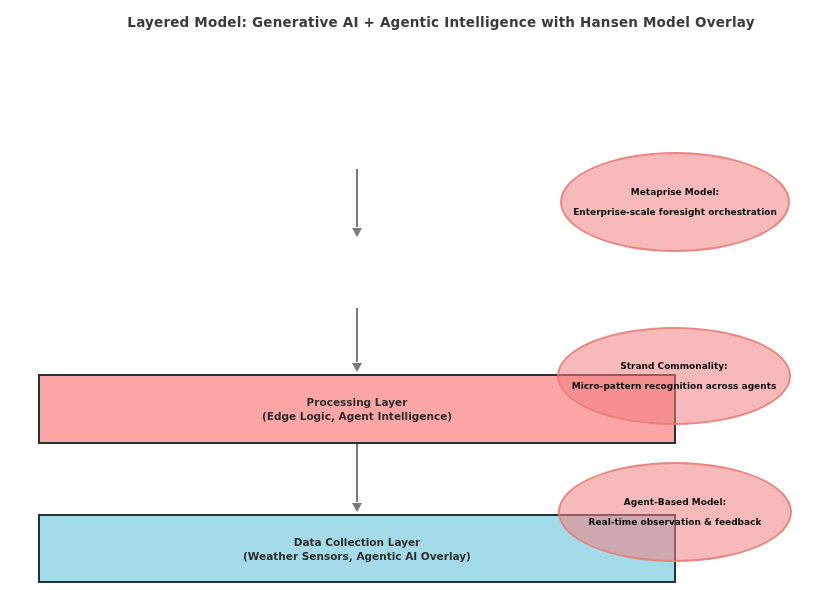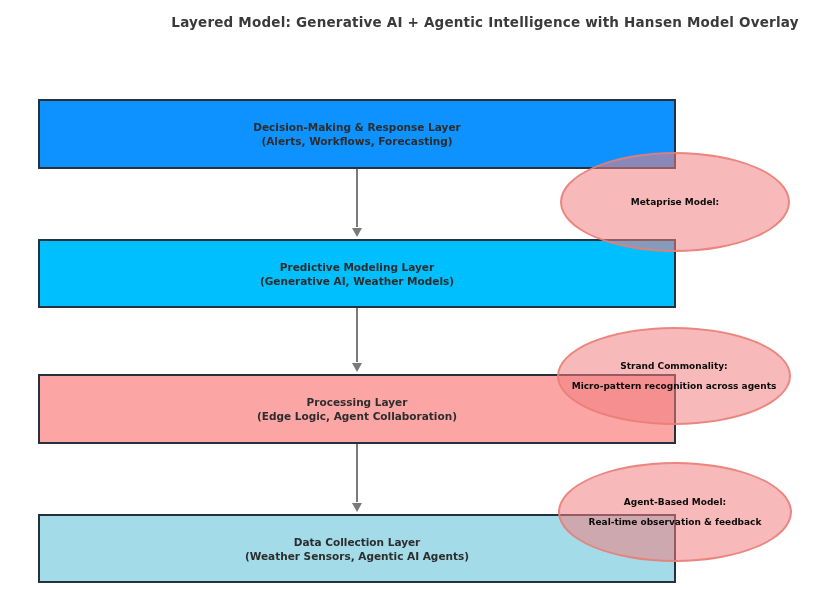--- a/index.html
+++ b/index.html
@@ -4,21 +4,21 @@
 <style>
   html,body{margin:0;padding:0;}
   body{
     width:822px;height:590px;background:#ffffff;overflow:hidden;position:relative;
     font-family:"DejaVu Sans","Liberation Sans",sans-serif;
   }
   .canvas{position:absolute;left:0;top:0;width:822px;height:590px;}
 
   .title{
     position:absolute;left:441px;top:14px;transform:translateX(-50%);
-    font-size:13.5px;font-weight:bold;color:#3a3a3a;white-space:nowrap;letter-spacing:0.2px;margin-left:44px;
+    font-size:13.5px;font-weight:bold;color:#3a3a3a;white-space:nowrap;letter-spacing:0.2px;
   }
 
   .layer{
     position:absolute;left:38px;width:638px;height:70px;box-sizing:border-box;
     border:2px solid #25313c;display:flex;flex-direction:column;align-items:center;justify-content:center;
     text-align:center;
   }
   .layer-1{top:99px;}
   .layer-2{top:239px;height:69px;}
   .layer-3{top:374px;}
@@ -57,57 +57,50 @@
     font-size:9px;font-weight:bold;color:#0b0b0b;line-height:12px;white-space:nowrap;
   }
 </style>
 </head>
 <body>
 
 <div class="canvas">
 
   <div class="title">Layered Model: Generative AI + Agentic Intelligence with Hansen Model Overlay</div>
 
-  <div class="layer layer-1" style="background: rgb(14, 146, 255);">
-    <div class="layer-title">Decision-Making &amp; Response Layer</div>
-    <div class="layer-subtitle">(Alerts, Workflows, Forecasting)</div>
-  </div>
 
-  <div class="layer layer-2" style="background: rgb(0, 191, 255);">
-    <div class="layer-title">Predictive Modeling Layer</div>
-    <div class="layer-subtitle">(Generative AI, Weather Models)</div>
-  </div>
 
   <div class="layer layer-3" style="background: #fca5a5;">
     <div class="layer-title">Processing Layer</div>
-    <div class="layer-subtitle">(Edge Logic, Agent Collaboration)</div>
+    <div class="layer-subtitle">(Edge Logic, Agent Intelligence)</div>
   </div>
 
   <div class="layer layer-4" style="background: rgb(163, 219, 232);">
     <div class="layer-title">Data Collection Layer</div>
-    <div class="layer-subtitle">(Weather Sensors, Agentic AI Agents)</div>
+    <div class="layer-subtitle">(Weather Sensors, Agentic AI Overlay)</div>
   </div>
 
   <div class="arrow arrow-1">
     <div class="arrow-line"></div>
     <div class="arrow-head"></div>
   </div>
 
   <div class="arrow arrow-2">
     <div class="arrow-line"></div>
     <div class="arrow-head"></div>
   </div>
 
   <div class="arrow arrow-3">
     <div class="arrow-line"></div>
     <div class="arrow-head"></div>
   </div>
 
   <div class="ellipse ellipse-1" style="background: rgba(240, 128, 128, 0.55);">
     <div class="ellipse-title">Metaprise Model:</div>
+    <div class="ellipse-subtitle">Enterprise-scale foresight orchestration</div>
   </div>
 
   <div class="ellipse ellipse-3" style="background: rgba(240, 128, 128, 0.55);">
     <div class="ellipse-title">Agent-Based Model:</div>
     <div class="ellipse-subtitle">Real-time observation &amp; feedback</div>
   </div>
 
   <div class="ellipse ellipse-2" style="background: rgba(240, 128, 128, 0.55);">
     <div class="ellipse-title">Strand Commonality:</div>
     <div class="ellipse-subtitle">Micro-pattern recognition across agents</div>

